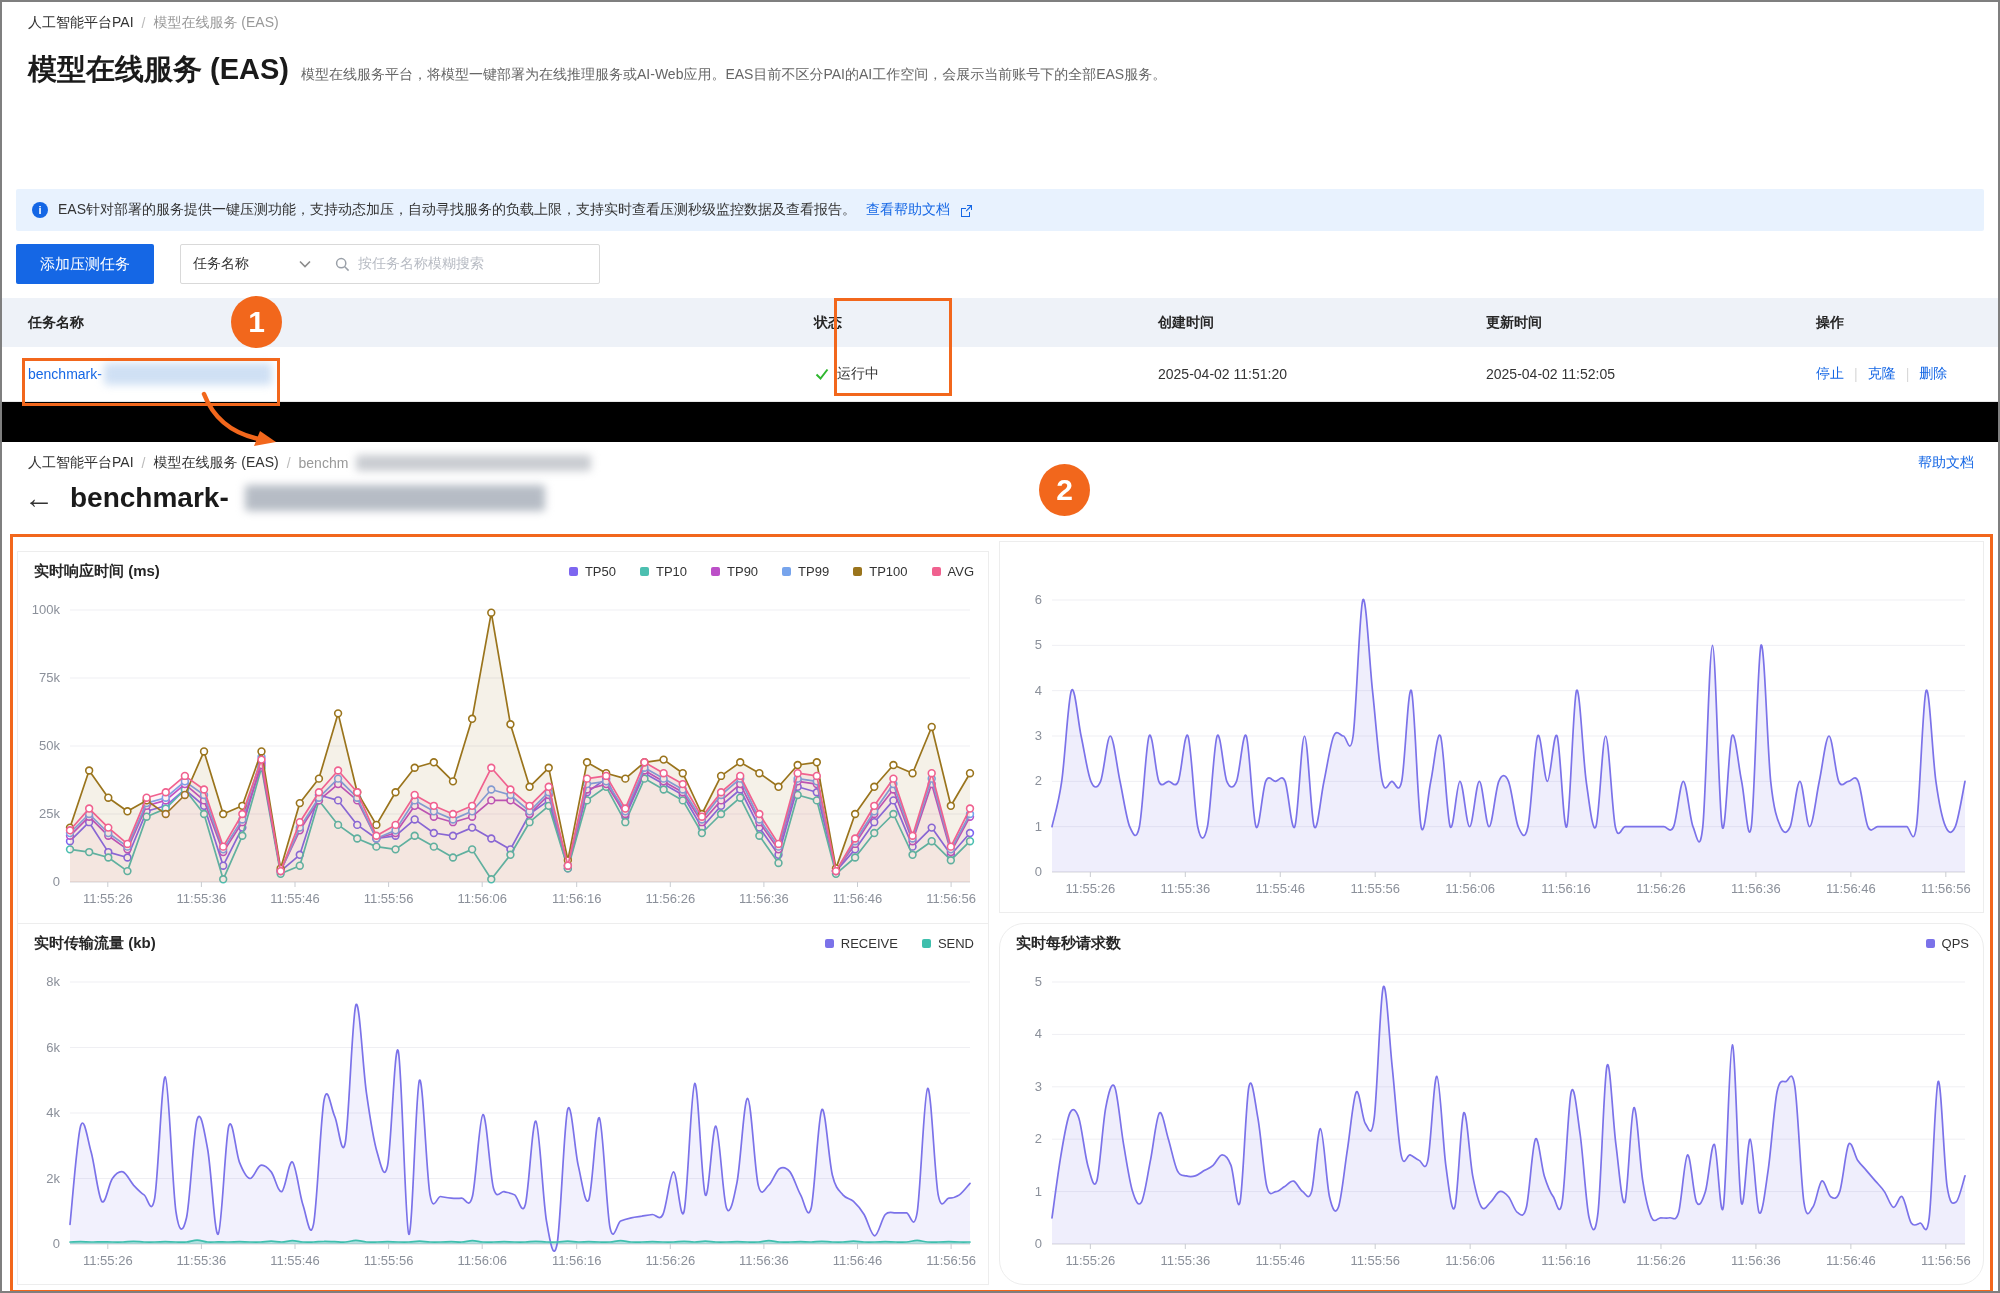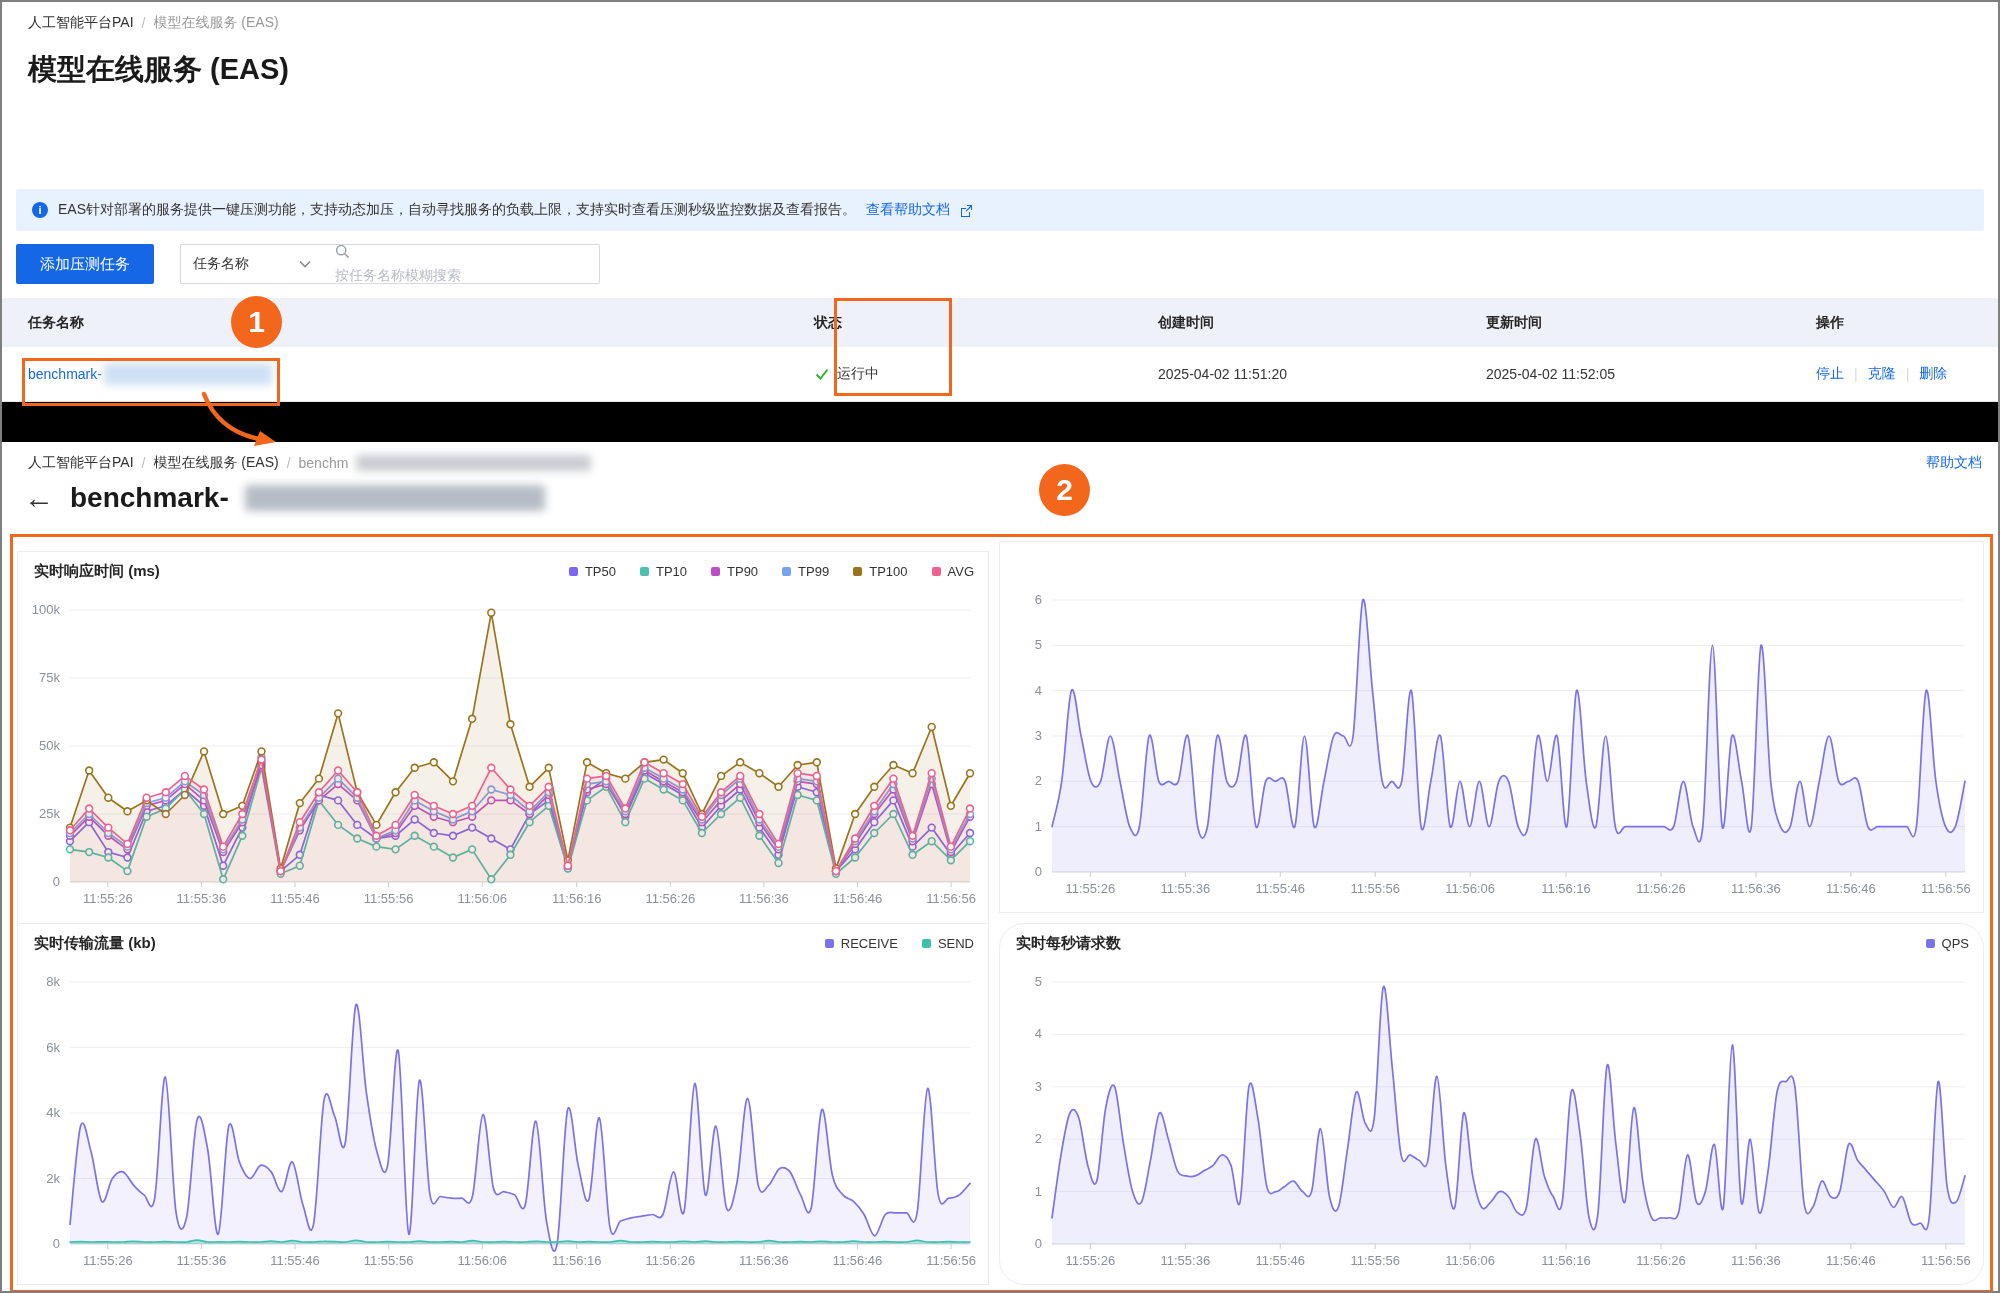--- a/index.html
+++ b/index.html
@@ -22,21 +22,21 @@
   .banner{position:absolute;top:187px;left:14px;right:14px;height:42px;background:#e8f2fe;border-radius:2px;
           display:flex;align-items:center;gap:10px;padding:0 16px;font-size:14px;color:#333;box-sizing:border-box;}
   .info-icon{width:16px;height:16px;border-radius:50%;background:#1567e5;color:#fff;font-size:11px;font-weight:bold;
              display:flex;align-items:center;justify-content:center;flex:none;}
   .link{color:#1567e5;cursor:pointer;}
   .toolbar{position:absolute;top:242px;left:14px;display:flex;align-items:center;gap:26px;}
   .btn-primary{height:40px;padding:0 24px;background:#1567e5;color:#fff;font-size:15px;border-radius:2px;
                display:flex;align-items:center;cursor:pointer;}
   .filter{display:flex;height:40px;border:1px solid #d9d9d9;border-radius:2px;background:#fff;align-items:center;box-sizing:border-box;}
   .filter-select{display:flex;align-items:center;justify-content:space-between;width:118px;padding:0 12px;font-size:14px;color:#333;cursor:pointer;}
-  .filter-search{display:flex;align-items:flex-start;gap:8px;width:252px;padding:0 12px;flex-direction:column;}
+  .filter-search{display:flex;align-items:center;gap:8px;width:252px;padding:0 12px;}
   .placeholder{color:#b8bcc4;font-size:14px;}
   .thead{position:absolute;top:296px;left:0;width:100%;height:49px;background:#eef2f8;display:flex;align-items:center;
          font-size:14px;font-weight:bold;color:#262626;box-sizing:border-box;}
   .trow{position:absolute;top:345px;left:0;width:100%;height:55px;background:#fff;display:flex;align-items:center;
         font-size:14px;color:#333;border-bottom:1px solid #e8e8e8;box-sizing:border-box;}
   .c1{width:812px;padding-left:26px;box-sizing:border-box;display:flex;align-items:center;gap:2px;}
   .c2{width:344px;display:flex;align-items:center;gap:7px;}
   .c3{width:328px;}.c4{width:330px;}
   .c5{flex:1;display:flex;align-items:center;gap:10px;}
   .blur-blob{display:inline-block;border-radius:3px;filter:blur(4px);}
@@ -44,21 +44,21 @@
   .blob-bc{width:235px;height:16px;background:#c9ccd1;}
   .blob-title{width:300px;height:26px;background:#b6bcc5;}
   .hl-box{position:absolute;border:3px solid #f2671c;z-index:6;pointer-events:none;}
   .ann-circle{position:absolute;width:51px;height:52px;border-radius:50%;background:#f2671c;color:#fff;
               font-size:30px;font-weight:bold;display:flex;align-items:center;justify-content:center;z-index:8;}
   .band{position:absolute;top:400px;left:0;width:100%;height:40px;background:#000;}
   #arrow1{position:absolute;left:190px;top:388px;z-index:9;}
   
   .s2{position:absolute;left:0;top:440px;width:100%;height:853px;background:#fff;}
   .bc2{top:12px;left:26px;}
-  .help-link{position:absolute;top:12px;right:16px;font-size:14px;color:#1567e5;cursor:pointer;}
+  .help-link{position:absolute;top:12px;right:24px;font-size:14px;color:#1567e5;cursor:pointer;}
   .s2-title{position:absolute;top:40px;left:22px;display:flex;align-items:center;gap:16px;}
   .back-arrow{font-size:30px;color:#333;line-height:1;cursor:pointer;}
   .s2-title .name{font-size:28px;font-weight:bold;color:#1a1a1a;}
   .charts-box{position:absolute;left:8px;top:92px;width:1983px;height:759px;border:3px solid #f2671c;
               background:#fff;box-sizing:border-box;}
   .panel{position:absolute;background:#fff;border:1px solid #ededed;box-sizing:border-box;}
   #p1{left:4px;top:14px;width:972px;height:384px;}
   #p2{left:986px;top:4px;width:985px;height:372px;}
   #p3{left:4px;top:386px;width:972px;height:362px;}
   #p4{left:986px;top:386px;width:985px;height:362px;border-radius:25px;}
@@ -78,20 +78,21 @@
   <div class="s1">
 
     <div class="bc bc1">
       <span>人工智能平台PAI</span>
       <span class="sep">/</span>
       <span class="dim">模型在线服务 (EAS)</span>
     </div>
 
     <div class="title-row">
       <span class="h1">模型在线服务 (EAS)</span>
+      <span class="h1-desc">模型在线服务平台，将模型一键部署为在线推理服务或AI-Web应用。EAS目前不区分PAI的AI工作空间，会展示当前账号下的全部EAS服务。</span>
     </div>
 
 
     <div class="banner">
       <span class="info-icon">i</span>
       <span>EAS针对部署的服务提供一键压测功能，支持动态加压，自动寻找服务的负载上限，支持实时查看压测秒级监控数据及查看报告。</span>
       <span class="link">查看帮助文档</span>
       <svg width="13" height="13" viewBox="0 0 13 13">
         <path d="M1 4 h5 v1 h-4 v7 h7 v-4 h1 v5 h-9 z M7 1 h5 v5 h-1 V3 L6.5 7.5 5.8 6.8 10.2 2 H7 z" fill="#1567e5"></path>
       </svg>

